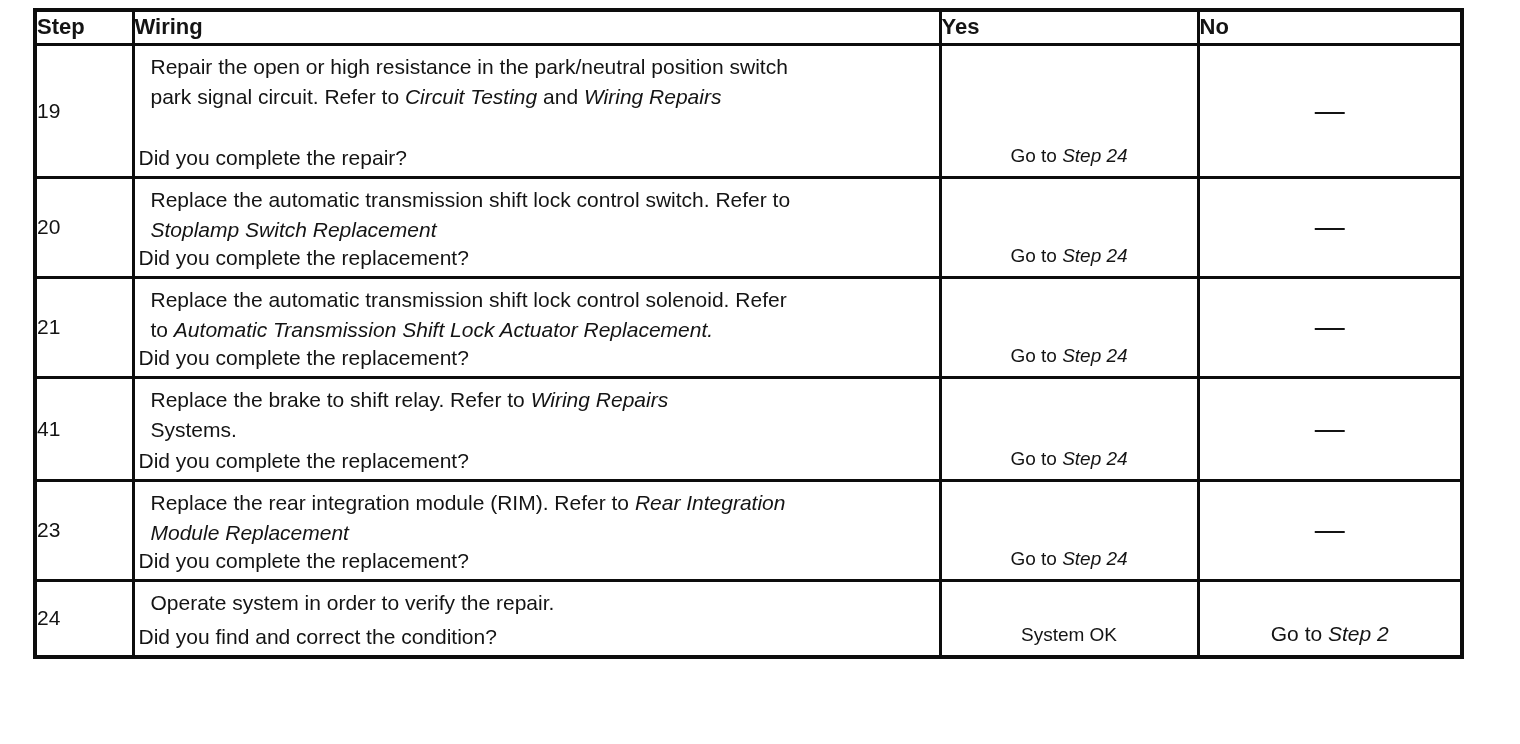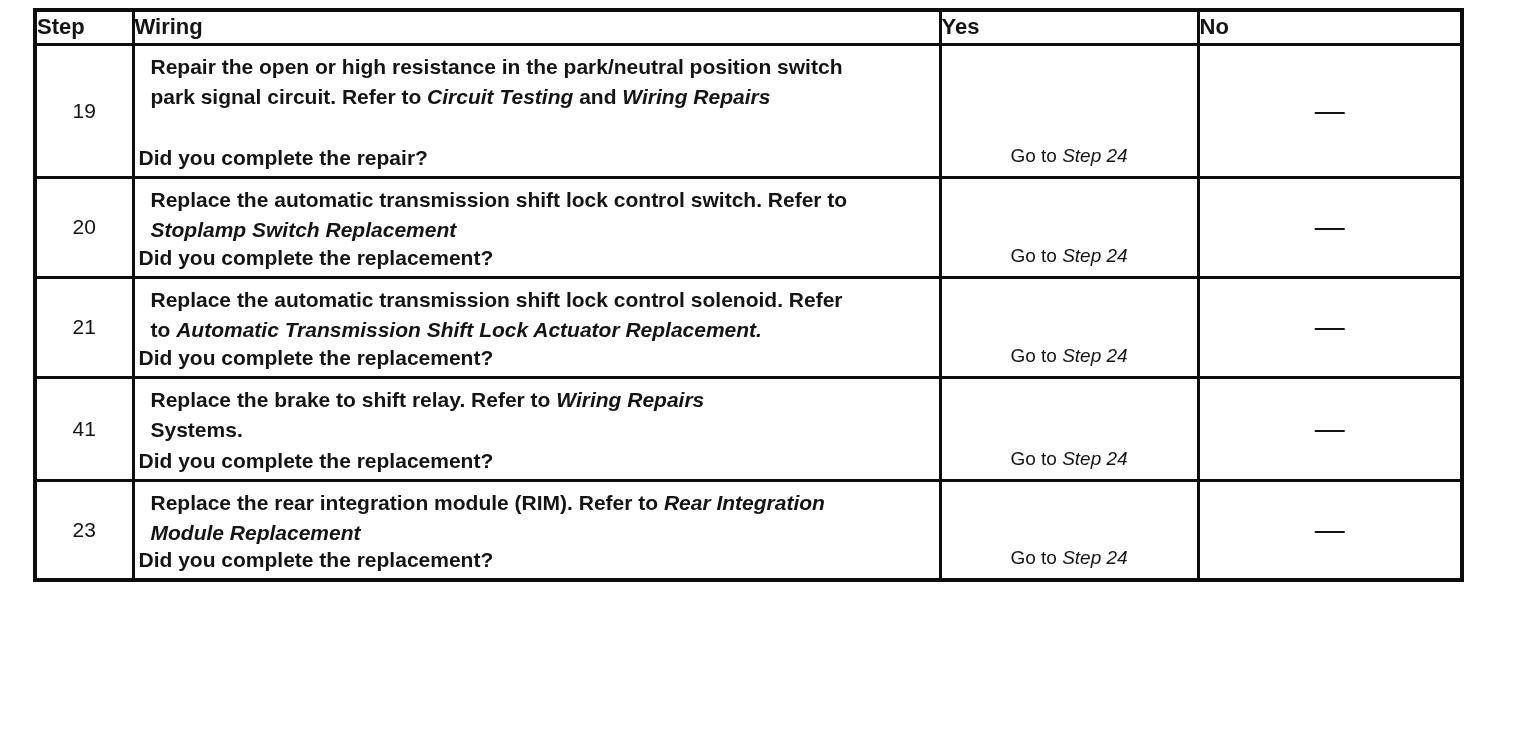--- a/index.html
+++ b/index.html
@@ -31,30 +31,29 @@
   }
   th.hdr {
     font-weight: bold;
     font-size: 22px;
     height: 34px;
     text-align: left;
     vertical-align: middle;
     padding: 0;
   }
   td.step-cell {
-    text-align: center;
+    text-align: left;
     vertical-align: middle;
     font-size: 21px;
     padding: 0;
   }
   td.action-cell {
     position: relative;
     vertical-align: top;
     padding: 0;
-    font-weight: bold;
   }
   .desc {
     font-size: 21px;
     line-height: 30px;
     padding: 6px 12px 0 16px;
   }
   .question {
     position: absolute;
     left: 4px;
     bottom: 6px;
@@ -140,14 +139,23 @@
       </tr>
       <tr style="height: 100px;">
         <td class="step-cell">23</td>
         <td class="action-cell">
           <div class="desc"><span>Replace the rear integration module (RIM). Refer to </span><span class="it">Rear Integration</span><br><span class="it">Module Replacement</span></div>
           <div class="question">Did you complete the replacement?</div>
         </td>
         <td class="yes-cell"><span>Go to </span><span class="it">Step 24</span></td>
         <td class="no-cell dash"><span>—</span></td>
       </tr>
+      <tr style="height: 77px;">
+        <td class="step-cell">24</td>
+        <td class="action-cell">
+          <div class="desc"><span>Operate system in order to verify the repair.</span></div>
+          <div class="question">Did you find and correct the condition?</div>
+        </td>
+        <td class="yes-cell"><span>System OK</span></td>
+        <td class="no-cell bottom"><span>Go to </span><span class="it">Step 2</span></td>
+      </tr>
     </tbody>
 </table>
 
 </body></html>

